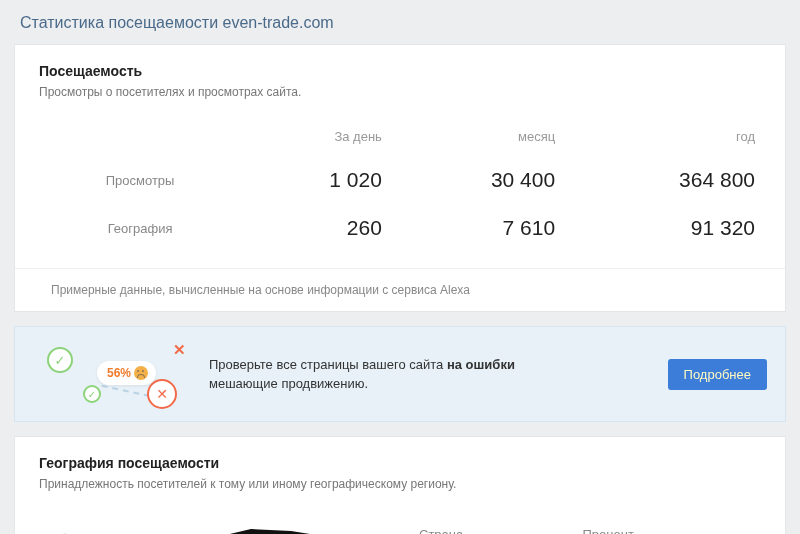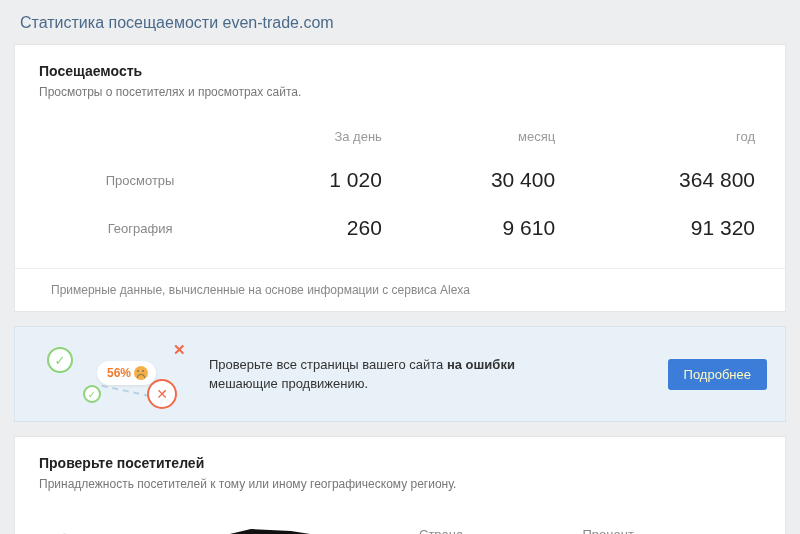--- a/index.html
+++ b/index.html
@@ -132,21 +132,21 @@
       </tr>
       <tr>
         <td class="label">Просмотры</td>
         <td class="val">1 020</td>
         <td class="val">30 400</td>
         <td class="val">364 800</td>
       </tr>
       <tr>
         <td class="label">География</td>
         <td class="val">260</td>
-        <td class="val">9 610</td>
+        <td class="val">7 610</td>
         <td class="val">91 320</td>
       </tr>
     </tbody>
       </table>
   </div>
   <div class="footnote">Примерные данные, вычисленные на основе информации с сервиса Alexa</div>
 </div>
 
 <div class="banner">
   <div class="banner-graphic">
@@ -162,21 +162,21 @@
   </div>
   <div class="banner-text">
     <span>Проверьте все страницы вашего сайта </span><b>на ошибки</b><br>
     <span> мешающие продвижению.</span>
   </div>
   <button class="banner-btn">Подробнее</button>
 </div>
 
 <div class="panel">
   <div class="panel-pad" style="padding-bottom:10px;">
-    <h2>Проверьте посетителей</h2>
+    <h2>География посещаемости</h2>
     <div class="sub">Принадлежность посетителей к тому или иному географическому региону.</div>
   </div>
   <div class="geo-body">
     <div class="map">
       <svg viewBox="0 0 350 120">
 
         <g fill="#e4e4e4">
           <path d="M20 32 l18 -10 l22 4 l10 12 l-4 18 l-22 14 l-18 -6 l-8 -18z"></path>
           <path d="M10 20 l16 -6 l10 6 l-6 10 l-14 4z"></path>
           <path d="M72 80 l14 -6 l18 10 l6 20 l-14 14 l-20 -8 l-6 -20z"></path>

